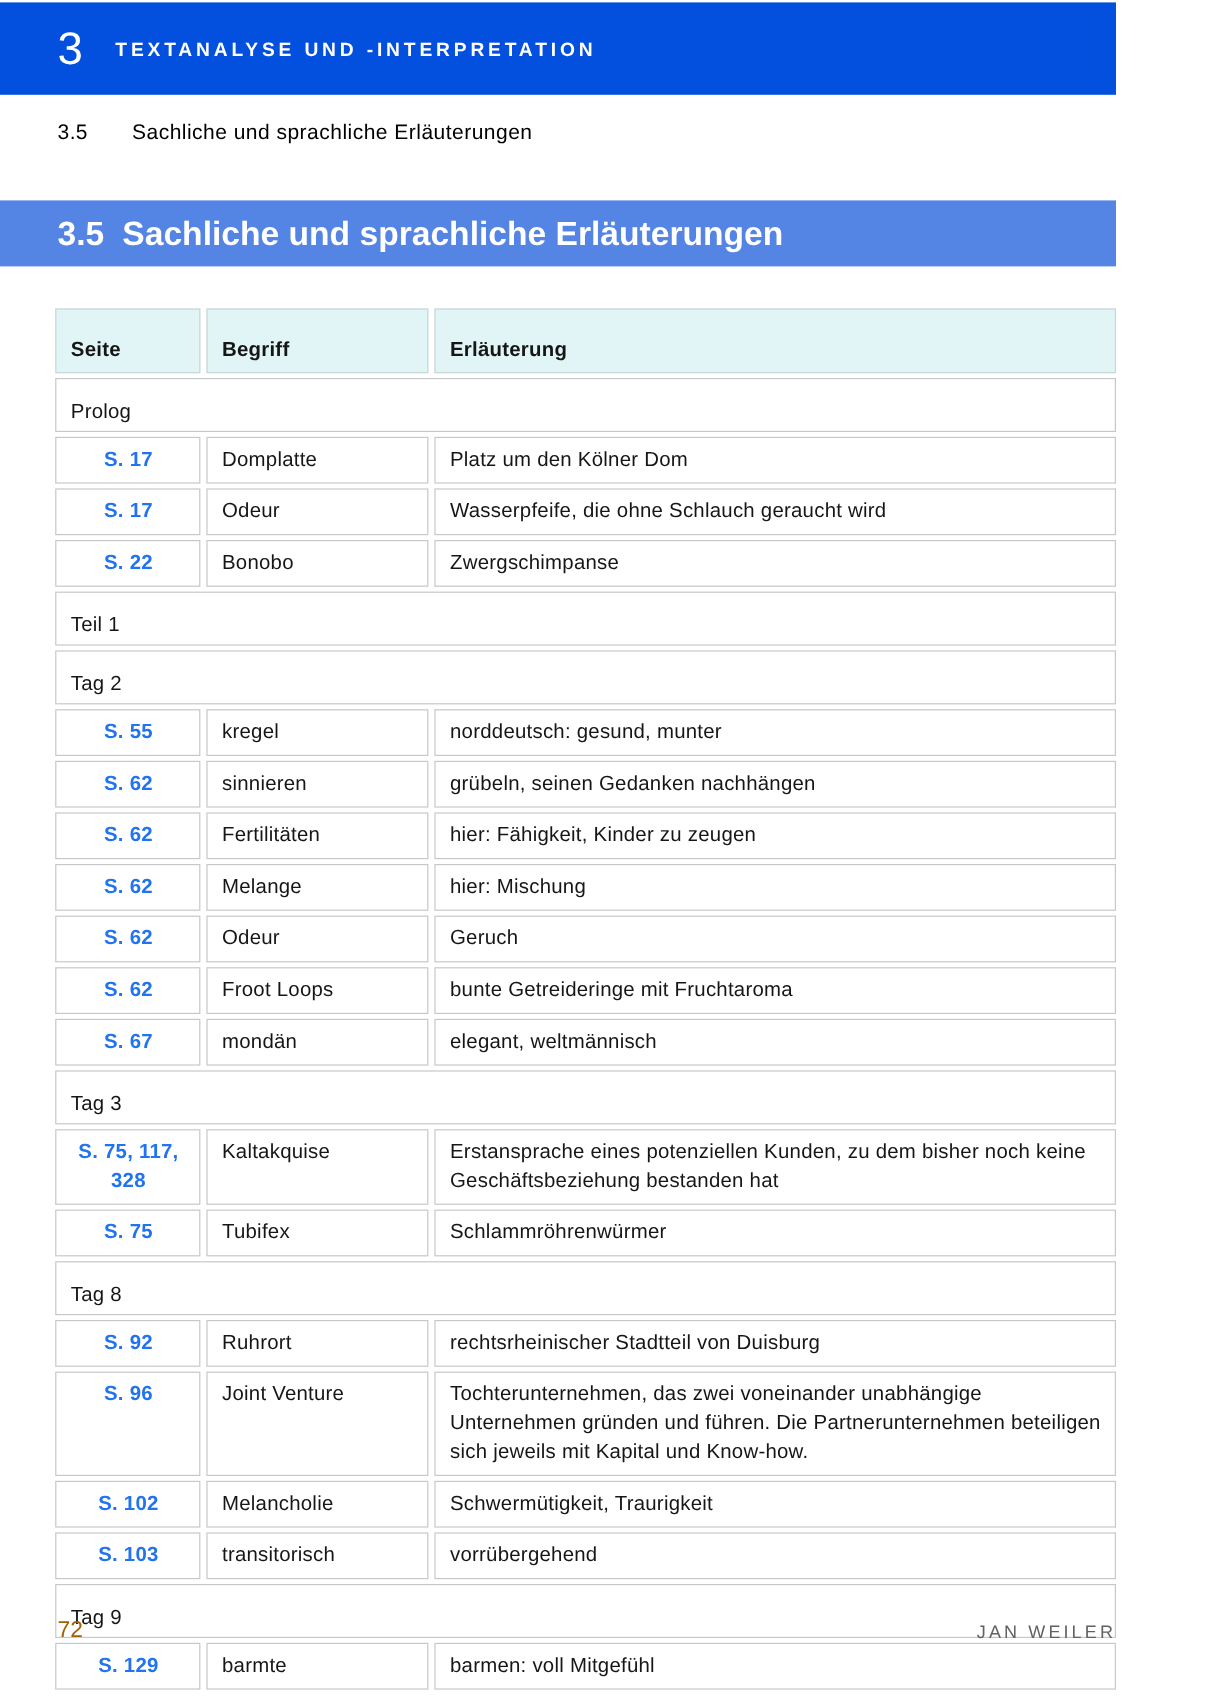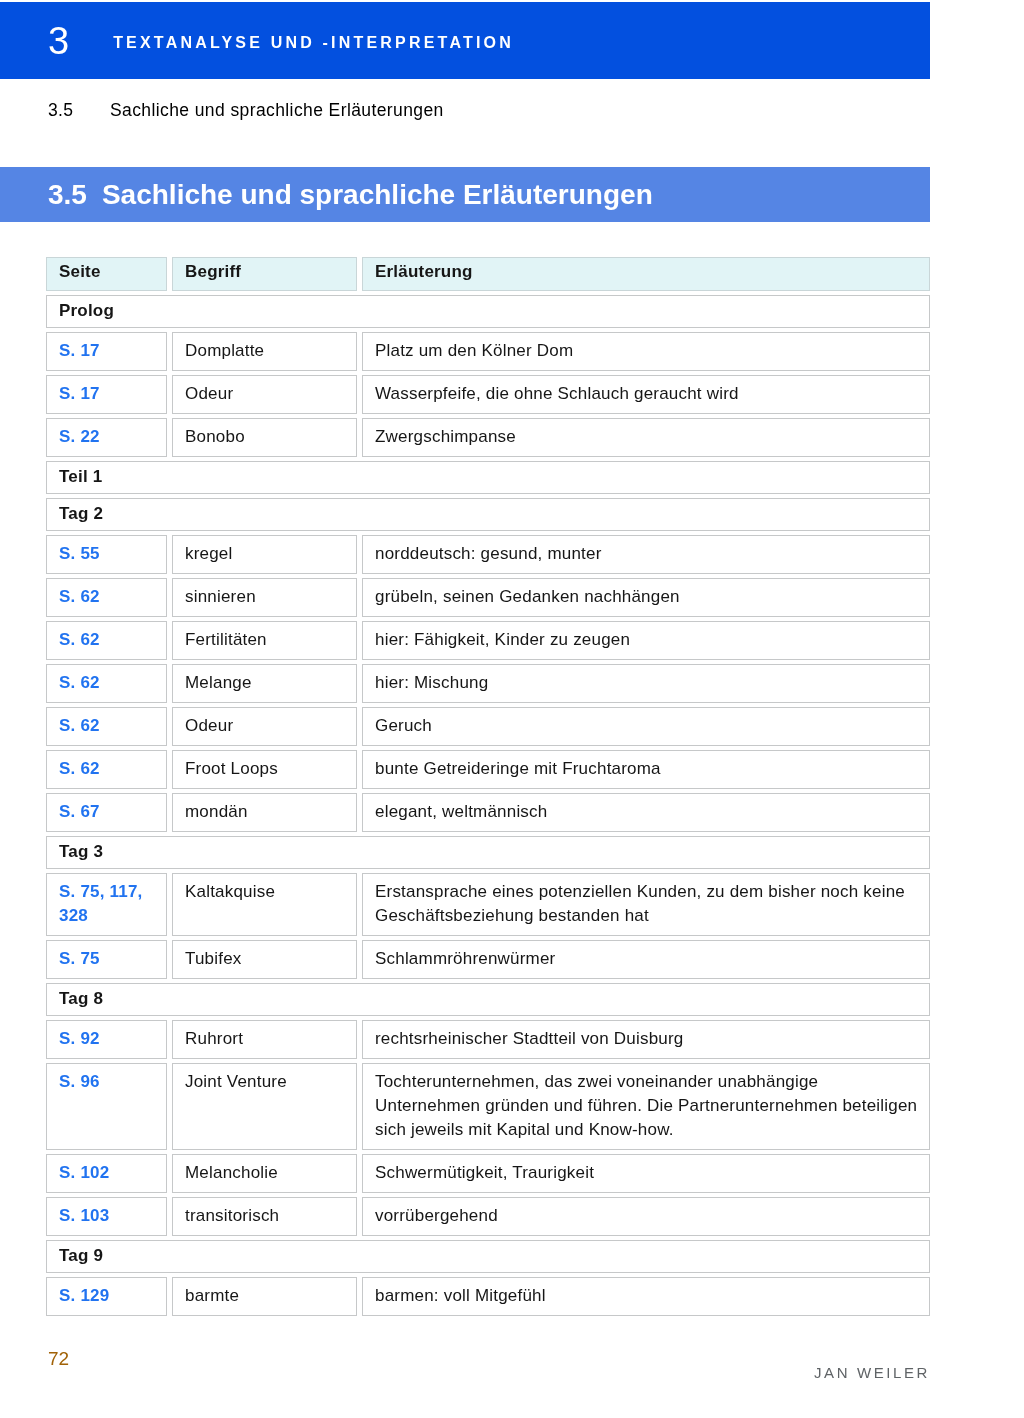--- a/index.html
+++ b/index.html
@@ -26,21 +26,21 @@
     position:absolute;left:0;top:2px;width:930px;height:77px;
     background:var(--band-blue);
     display:flex;align-items:center;
   }
   .band-top .chapter-num{
     color:#fff;font-size:38px;font-weight:400;
     margin-left:48px;line-height:1;
   }
   .band-top .chapter-title{
     color:#fff;font-size:16px;font-weight:700;
-    letter-spacing:3.2px;margin-left:44px;margin-top:4px;
+    letter-spacing:3.2px;margin-left:27px;margin-top:4px;
     white-space:nowrap;
   }
 
   
   .breadcrumb{
     position:absolute;left:0;top:100px;width:930px;
     font-size:17.5px;color:#000;
   }
   .breadcrumb .bc-num{position:absolute;left:48px;top:0;letter-spacing:.3px;}
   .breadcrumb .bc-title{position:absolute;left:110px;top:0;letter-spacing:.4px;white-space:nowrap;}
@@ -77,45 +77,46 @@
     text-align:left;
     vertical-align:top;
     background:#fff;
     color:var(--text-black);
     letter-spacing:.2px;
     overflow:hidden;
   }
   th{
     background:var(--header-teal);
     font-weight:600;
-    padding:2px 11px 6px 12px;
+    padding:22px 11px 6px 12px;
     border-color:#c9d6d8;
   }
   td{padding:6px 11px 7px 12px;}
   td.section-cell{
-    padding:3px 11px 4px 12px;
-    font-weight:700;
+    padding:15px 11px 4px 12px;
+    font-weight:400;
   }
   td.seite{
     color:var(--page-ref-blue);
     font-weight:600;
+    text-align:center;
   }
 
   
   .footer{
     position:absolute;left:0;top:1348px;width:930px;height:26px;
   }
   .footer .page-num{
     position:absolute;left:48px;top:0;
     font-size:19px;color:#a16207;
   }
   .footer .author{
     position:absolute;right:0;top:4px;
     font-size:15px;color:var(--footer-gray);
-    letter-spacing:2.6px;font-weight:400;margin-top:12px;
+    letter-spacing:2.6px;font-weight:400;
   }
 </style>
 </head>
 <body>
 
 <header class="band-top">
   <span class="chapter-num">3</span>
   <span class="chapter-title">TEXTANALYSE UND -INTERPRETATION</span>
 </header>
 

